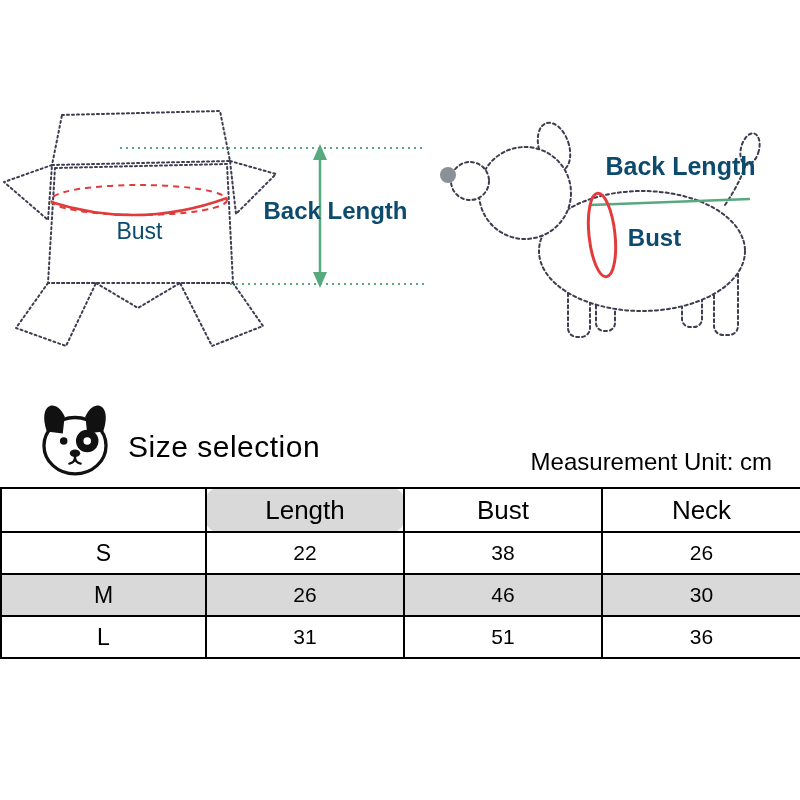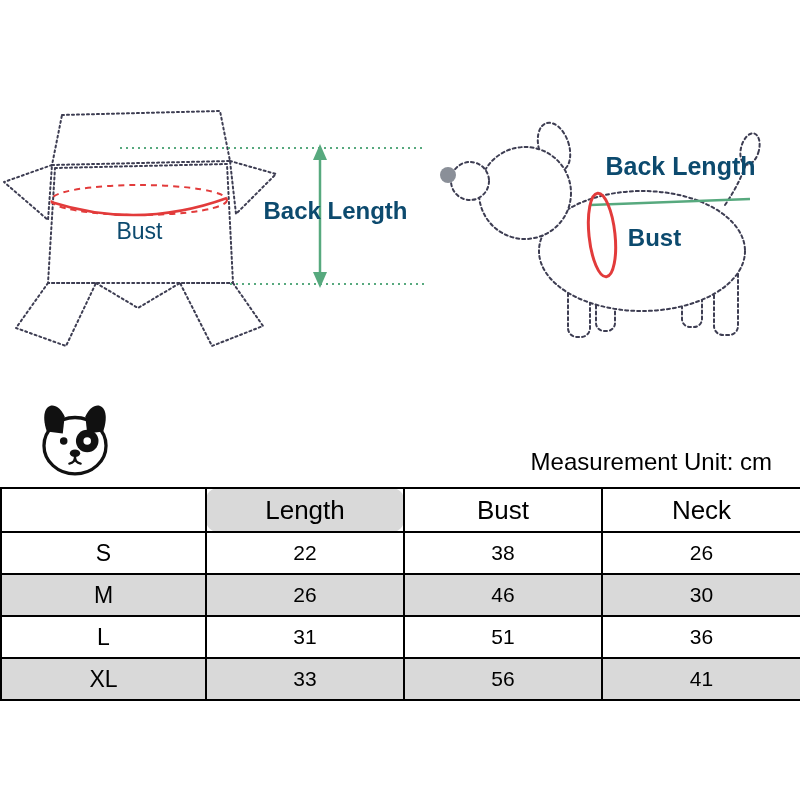--- a/index.html
+++ b/index.html
@@ -99,20 +99,21 @@
     <ellipse cx="50" cy="55" rx="33" ry="30" fill="#fff" stroke="#111" stroke-width="3.5"></ellipse>
     <path d="M20,40 C10,10 30,4 39,24 L37,42 Z" fill="#111"></path>
     <path d="M80,40 C90,10 70,4 61,24 L63,42 Z" fill="#111"></path>
     <circle cx="63" cy="50" r="12" fill="#111"></circle>
     <circle cx="38" cy="50" r="4" fill="#111"></circle>
     <circle cx="63" cy="50" r="4" fill="#fff"></circle>
     <ellipse cx="50" cy="63" rx="5.5" ry="4" fill="#111"></ellipse>
     <path d="M50,67 Q50,73 44,74 M50,67 Q50,73 56,74" fill="none" stroke="#111" stroke-width="2.5" stroke-linecap="round"></path>
   </svg>
 
+  <div class="section-title">Size selection</div>
   <div class="unit-note">Measurement Unit: cm</div>
 
   <table class="size-table">
     <colgroup>
       <col style="width:205px">
         <col style="width:198px">
         <col style="width:198px">
         <col style="width:199px">
     </colgroup>
     <thead>
@@ -135,22 +136,16 @@
         <td>26</td>
         <td>46</td>
         <td>30</td>
       </tr>
       <tr>
         <td class="size-cell">L</td>
         <td>31</td>
         <td>51</td>
         <td>36</td>
       </tr>
-      <tr class="shade">
-        <td class="size-cell">XL</td>
-        <td>33</td>
-        <td>56</td>
-        <td>41</td>
-      </tr>
     </tbody>
   </table>
 
 </div>
 
 </body></html>

